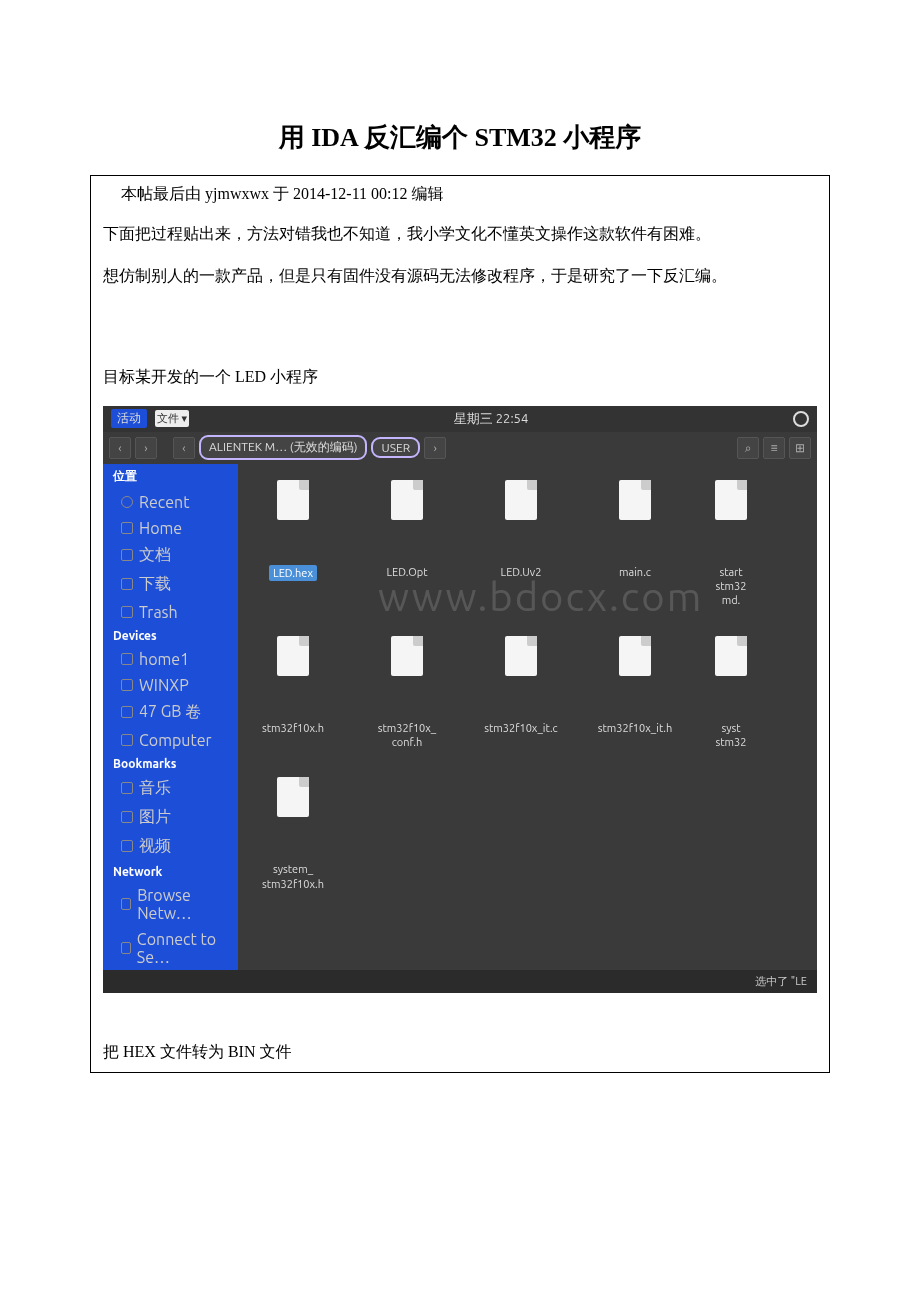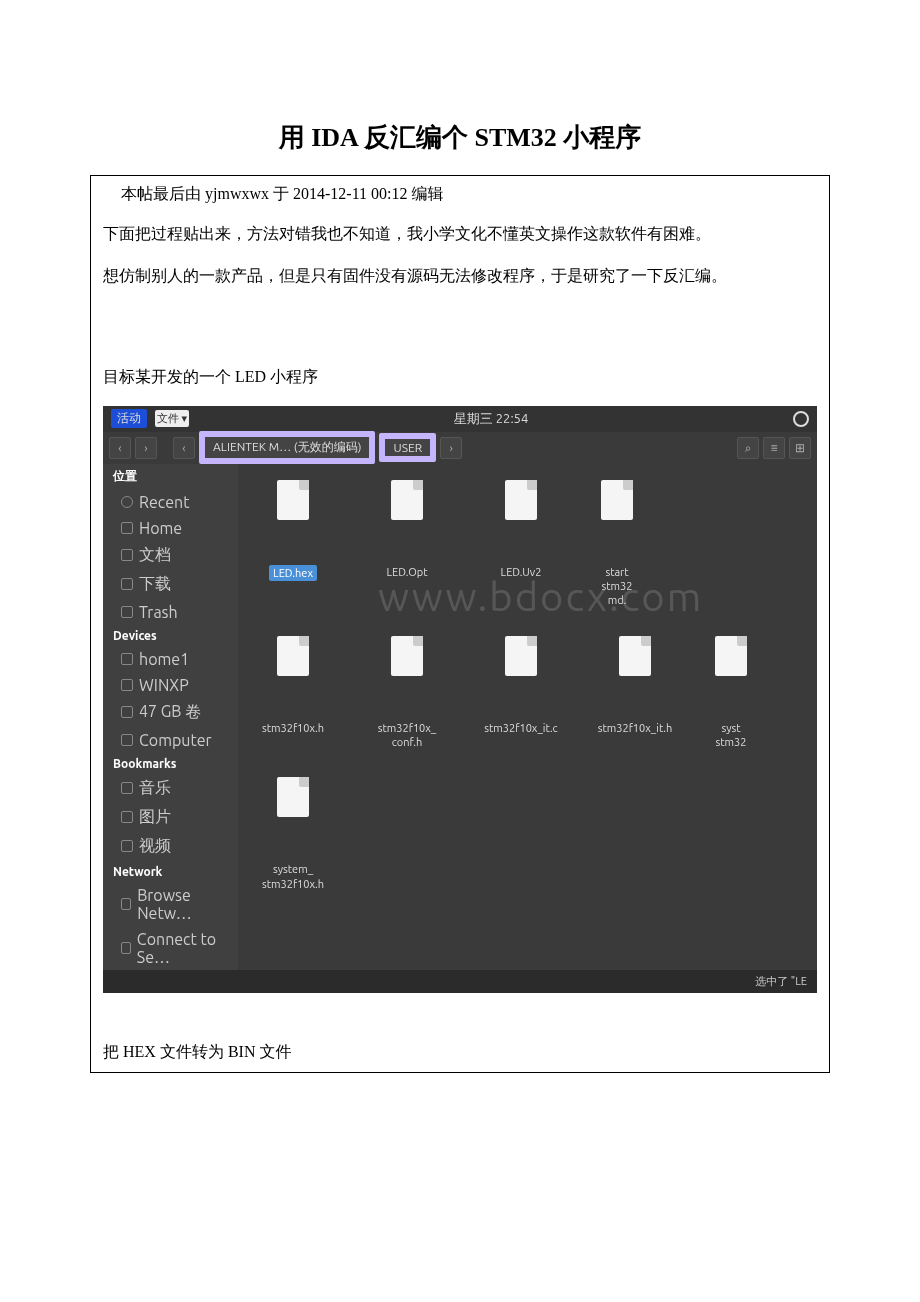--- a/index.html
+++ b/index.html
@@ -73,31 +73,31 @@
       background: #444;
       color: #aaa;
       display: flex;
       align-items: center;
       justify-content: center;
       border-radius: 2px;
       font-size: 12px;
     }
     .crumb {
       background: #444;
-      border: 6px solid #c4b5fd;
+      border: 2px solid #c4b5fd;
       padding: 2px 8px;
       color: #ddd;
       font-size: 12px;
-      border-radius: 2px;
+      border-radius: 9px;
     }
     .toolbar-spacer { flex: 1; }
     .main-area { display: flex; min-height: 470px; }
     .sidebar {
       width: 135px;
-      background: #404040;
+      background: #1d4ed8;
       padding: 0 0;
     }
     .side-header {
       padding: 4px 10px;
       font-size: 12px;
       color: #fff;
       font-weight: bold;
     }
     .side-item {
       padding: 4px 10px 4px 18px;
@@ -301,20 +301,24 @@
             <div class="file-label selected">LED.hex</div>
           </div>
         <div class="file-item">
             <div class="file-icon"></div>
             <div class="file-label">LED.Opt</div>
           </div>
         <div class="file-item">
             <div class="file-icon"></div>
             <div class="file-label">LED.Uv2</div>
           </div>
+        <div class="file-item">
+            <div class="file-icon"></div>
+            <div class="file-label">main.c</div>
+          </div>
         <div class="file-item" style="width:50px">
             <div class="file-icon"></div>
             <div class="file-label">start
 stm32
 md.</div>
           </div>
 
         <div style="flex-basis:100%;height:0"></div>
 
         <div class="file-item">

